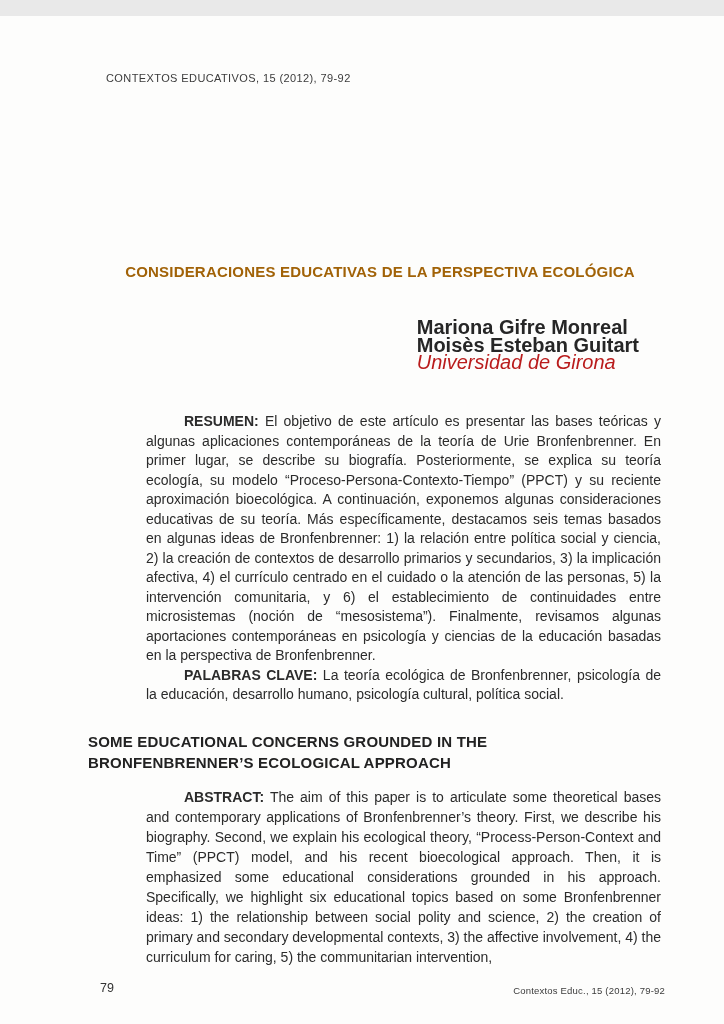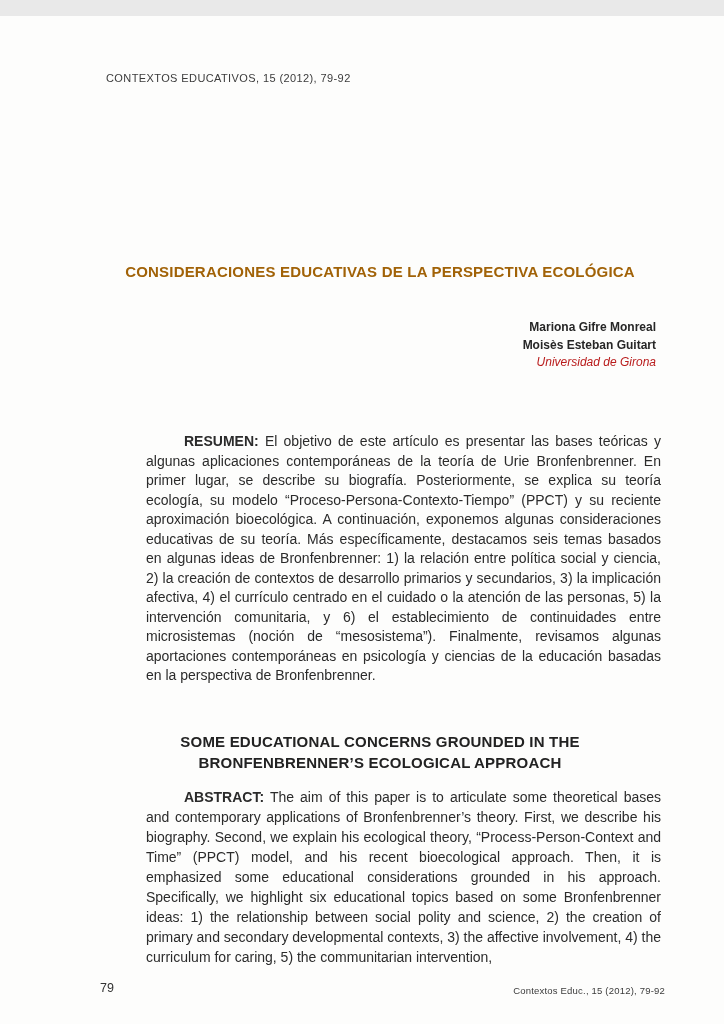--- a/index.html
+++ b/index.html
@@ -34,49 +34,47 @@
     text-align: center;
     font-size: 15px;
     font-weight: bold;
     line-height: 21px;
     letter-spacing: 0.2px;
     color: #a16207;
   }
   .authors {
     position: absolute;
     top: 303px;
-    right: 68px;
-    text-align: right;
-    font-size: 12px;
+    right: 85px;
+    font-size: 20px;
     line-height: 17.5px;
     color: #262626;
   }
   .author-name { font-weight: bold; }
   .affiliation { font-style: italic; font-weight: normal; color: #b91c1c; }
   .section-es {
     position: absolute;
-    top: 416px;
+    top: 396px;
     left: 146px;
     width: 515px;
   }
   .para {
     margin: 0;
     text-align: justify;
     text-indent: 38px;
     font-size: 14px;
     line-height: 19.5px;
     color: #2b2b2b;
   }
   .para .lbl { font-weight: bold; }
   .title-en {
     position: absolute;
     top: 715px;
     left: 88px;
     width: 584px;
-    text-align: center;
     font-size: 15px;
     font-weight: bold;
     line-height: 21px;
     letter-spacing: 0.2px;
     color: #222;
   }
   .section-en {
     position: absolute;
     top: 771px;
     left: 146px;
@@ -114,20 +112,21 @@
   </div>
 
   <div class="authors">
     <div class="author-name">Mariona Gifre Monreal</div>
     <div class="author-name">Moisès Esteban Guitart</div>
     <div class="affiliation">Universidad de Girona</div>
   </div>
 
   <div class="section-es">
     <p class="para"><span class="lbl">RESUMEN:</span> <span>El objetivo de este artículo es presentar las bases teóricas y algunas aplicaciones contemporáneas de la teoría de Urie Bronfenbrenner. En primer lugar, se describe su biografía. Posteriormente, se explica su teoría ecología, su modelo “Proceso-Persona-Contexto-Tiempo” (PPCT) y su reciente aproximación bioecológica. A continuación, exponemos algunas consideraciones educativas de su teoría. Más específicamente, destacamos seis temas basados en algunas ideas de Bronfenbrenner: 1) la relación entre política social y ciencia, 2) la creación de contextos de desarrollo primarios y secundarios, 3) la implicación afectiva, 4) el currículo centrado en el cuidado o la atención de las personas, 5) la intervención comunitaria, y 6) el establecimiento de continuidades entre microsistemas (noción de “mesosistema”). Finalmente, revisamos algunas aportaciones contemporáneas en psicología y ciencias de la educación basadas en la perspectiva de Bronfenbrenner.</span></p>
+    <p class="para"><span class="lbl">PALABRAS CLAVE:</span> <span>La teoría ecológica de Bronfenbrenner, psicología de la educación, desarrollo humano, psicología cultural, política social.</span></p>
   </div>
 
   <div class="title-en">
     <div>SOME EDUCATIONAL CONCERNS GROUNDED IN THE</div>
     <div>BRONFENBRENNER’S ECOLOGICAL APPROACH</div>
   </div>
 
   <div class="section-en">
     <p class="para"><span class="lbl">ABSTRACT:</span> <span>The aim of this paper is to articulate some theoretical bases and contemporary applications of Bronfenbrenner’s theory. First, we describe his biography. Second, we explain his ecological theory, “Process-Person-Context and Time” (PPCT) model, and his recent bioecological approach. Then, it is emphasized some educational considerations grounded in his approach. Specifically, we highlight six educational topics based on some Bronfenbrenner ideas: 1) the relationship between social polity and science, 2) the creation of primary and secondary developmental contexts, 3) the affective involvement, 4) the curriculum for caring, 5) the communitarian intervention,</span></p>
   </div>

